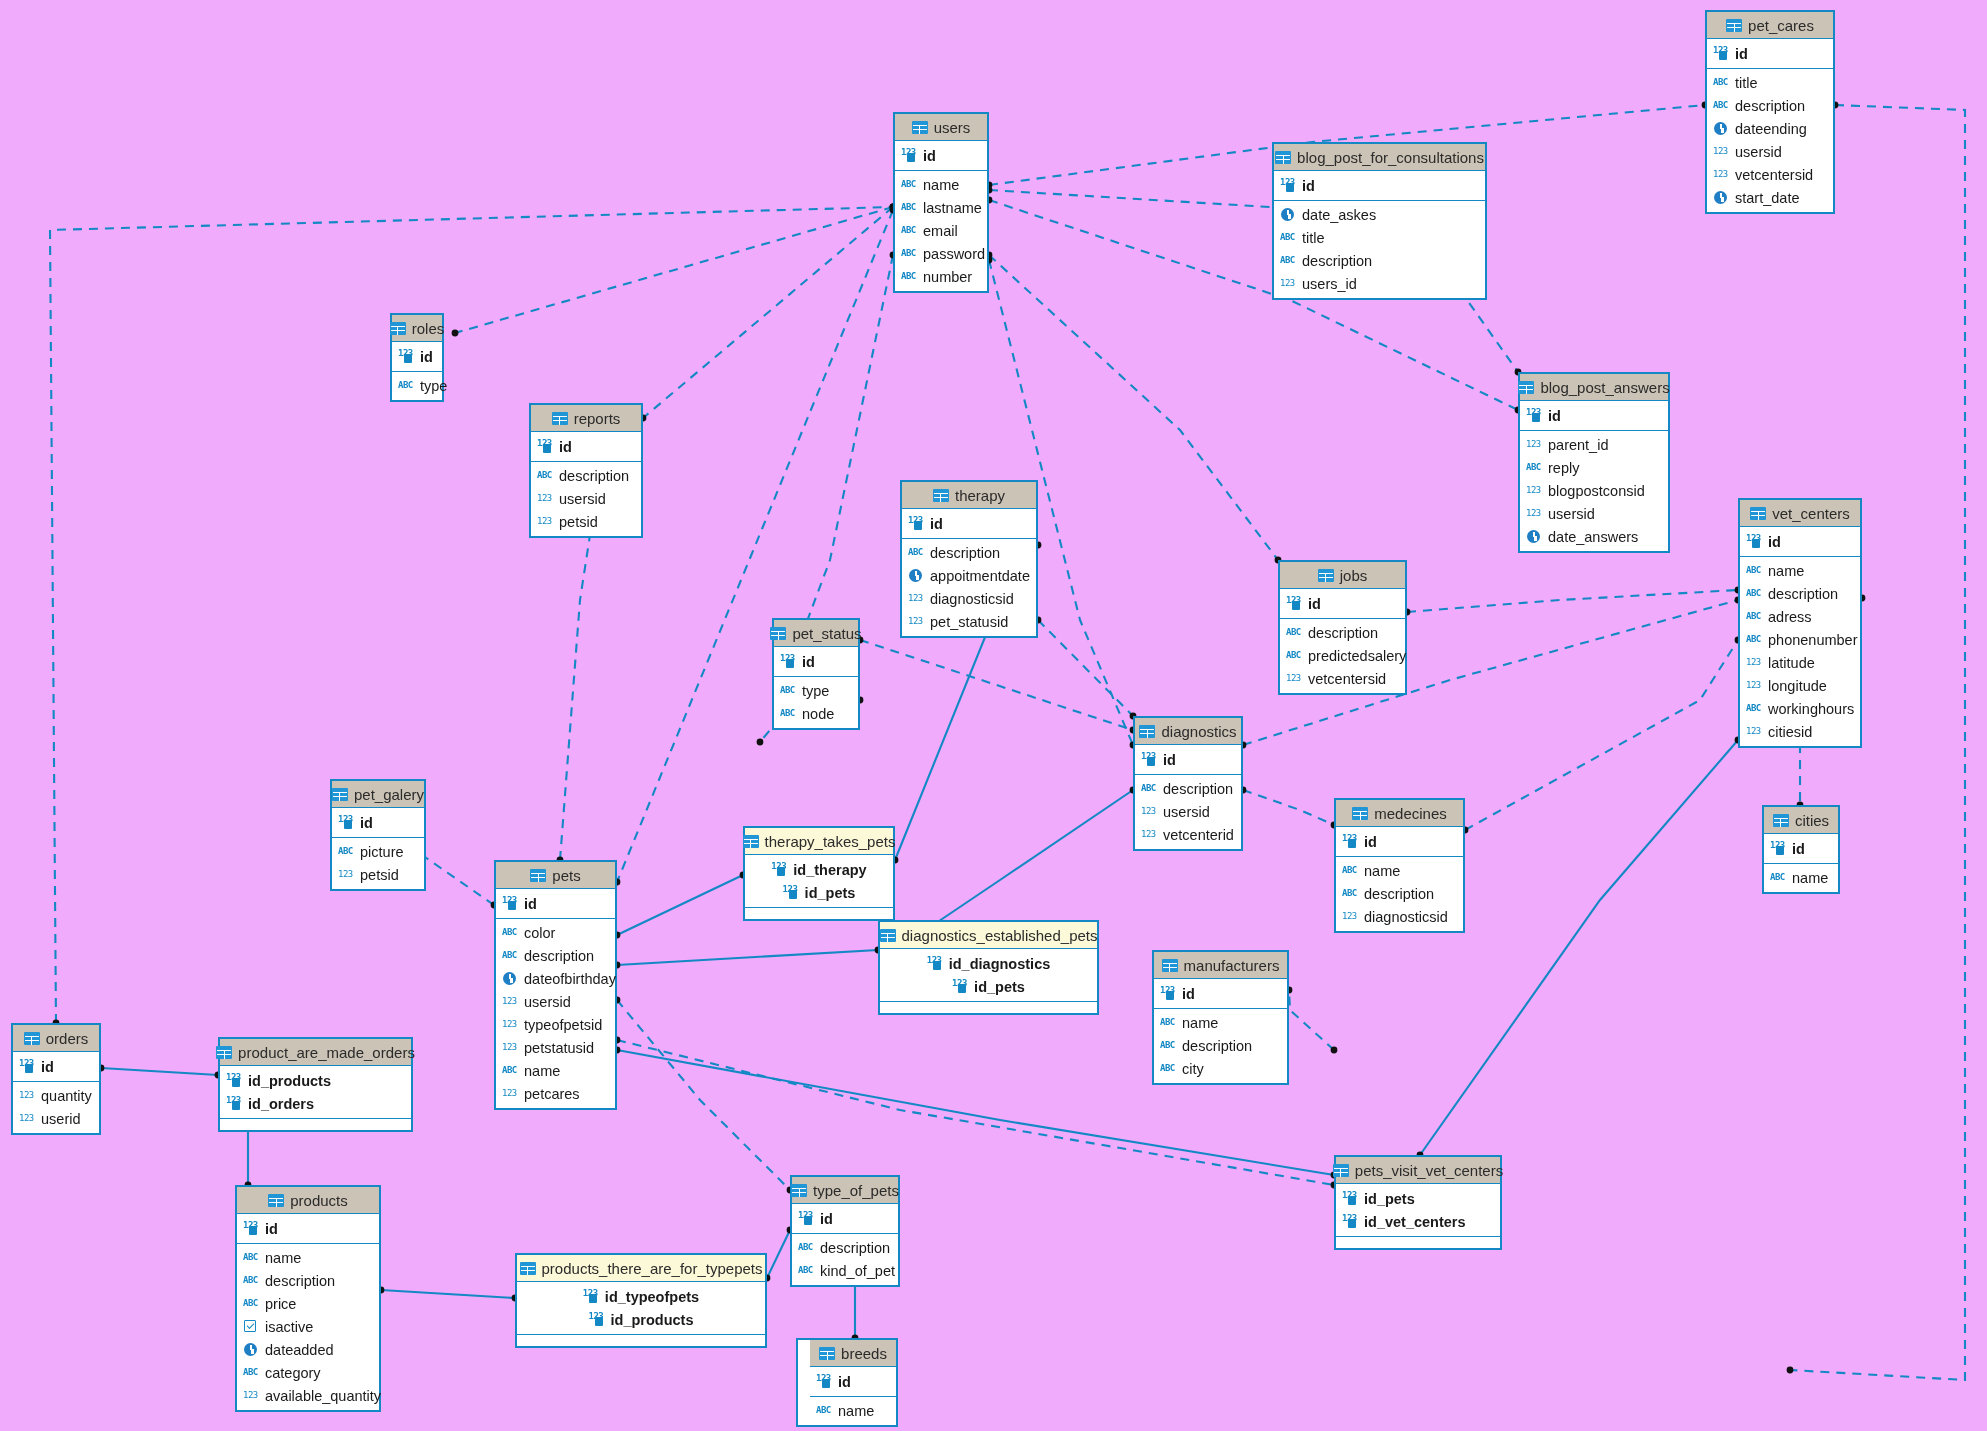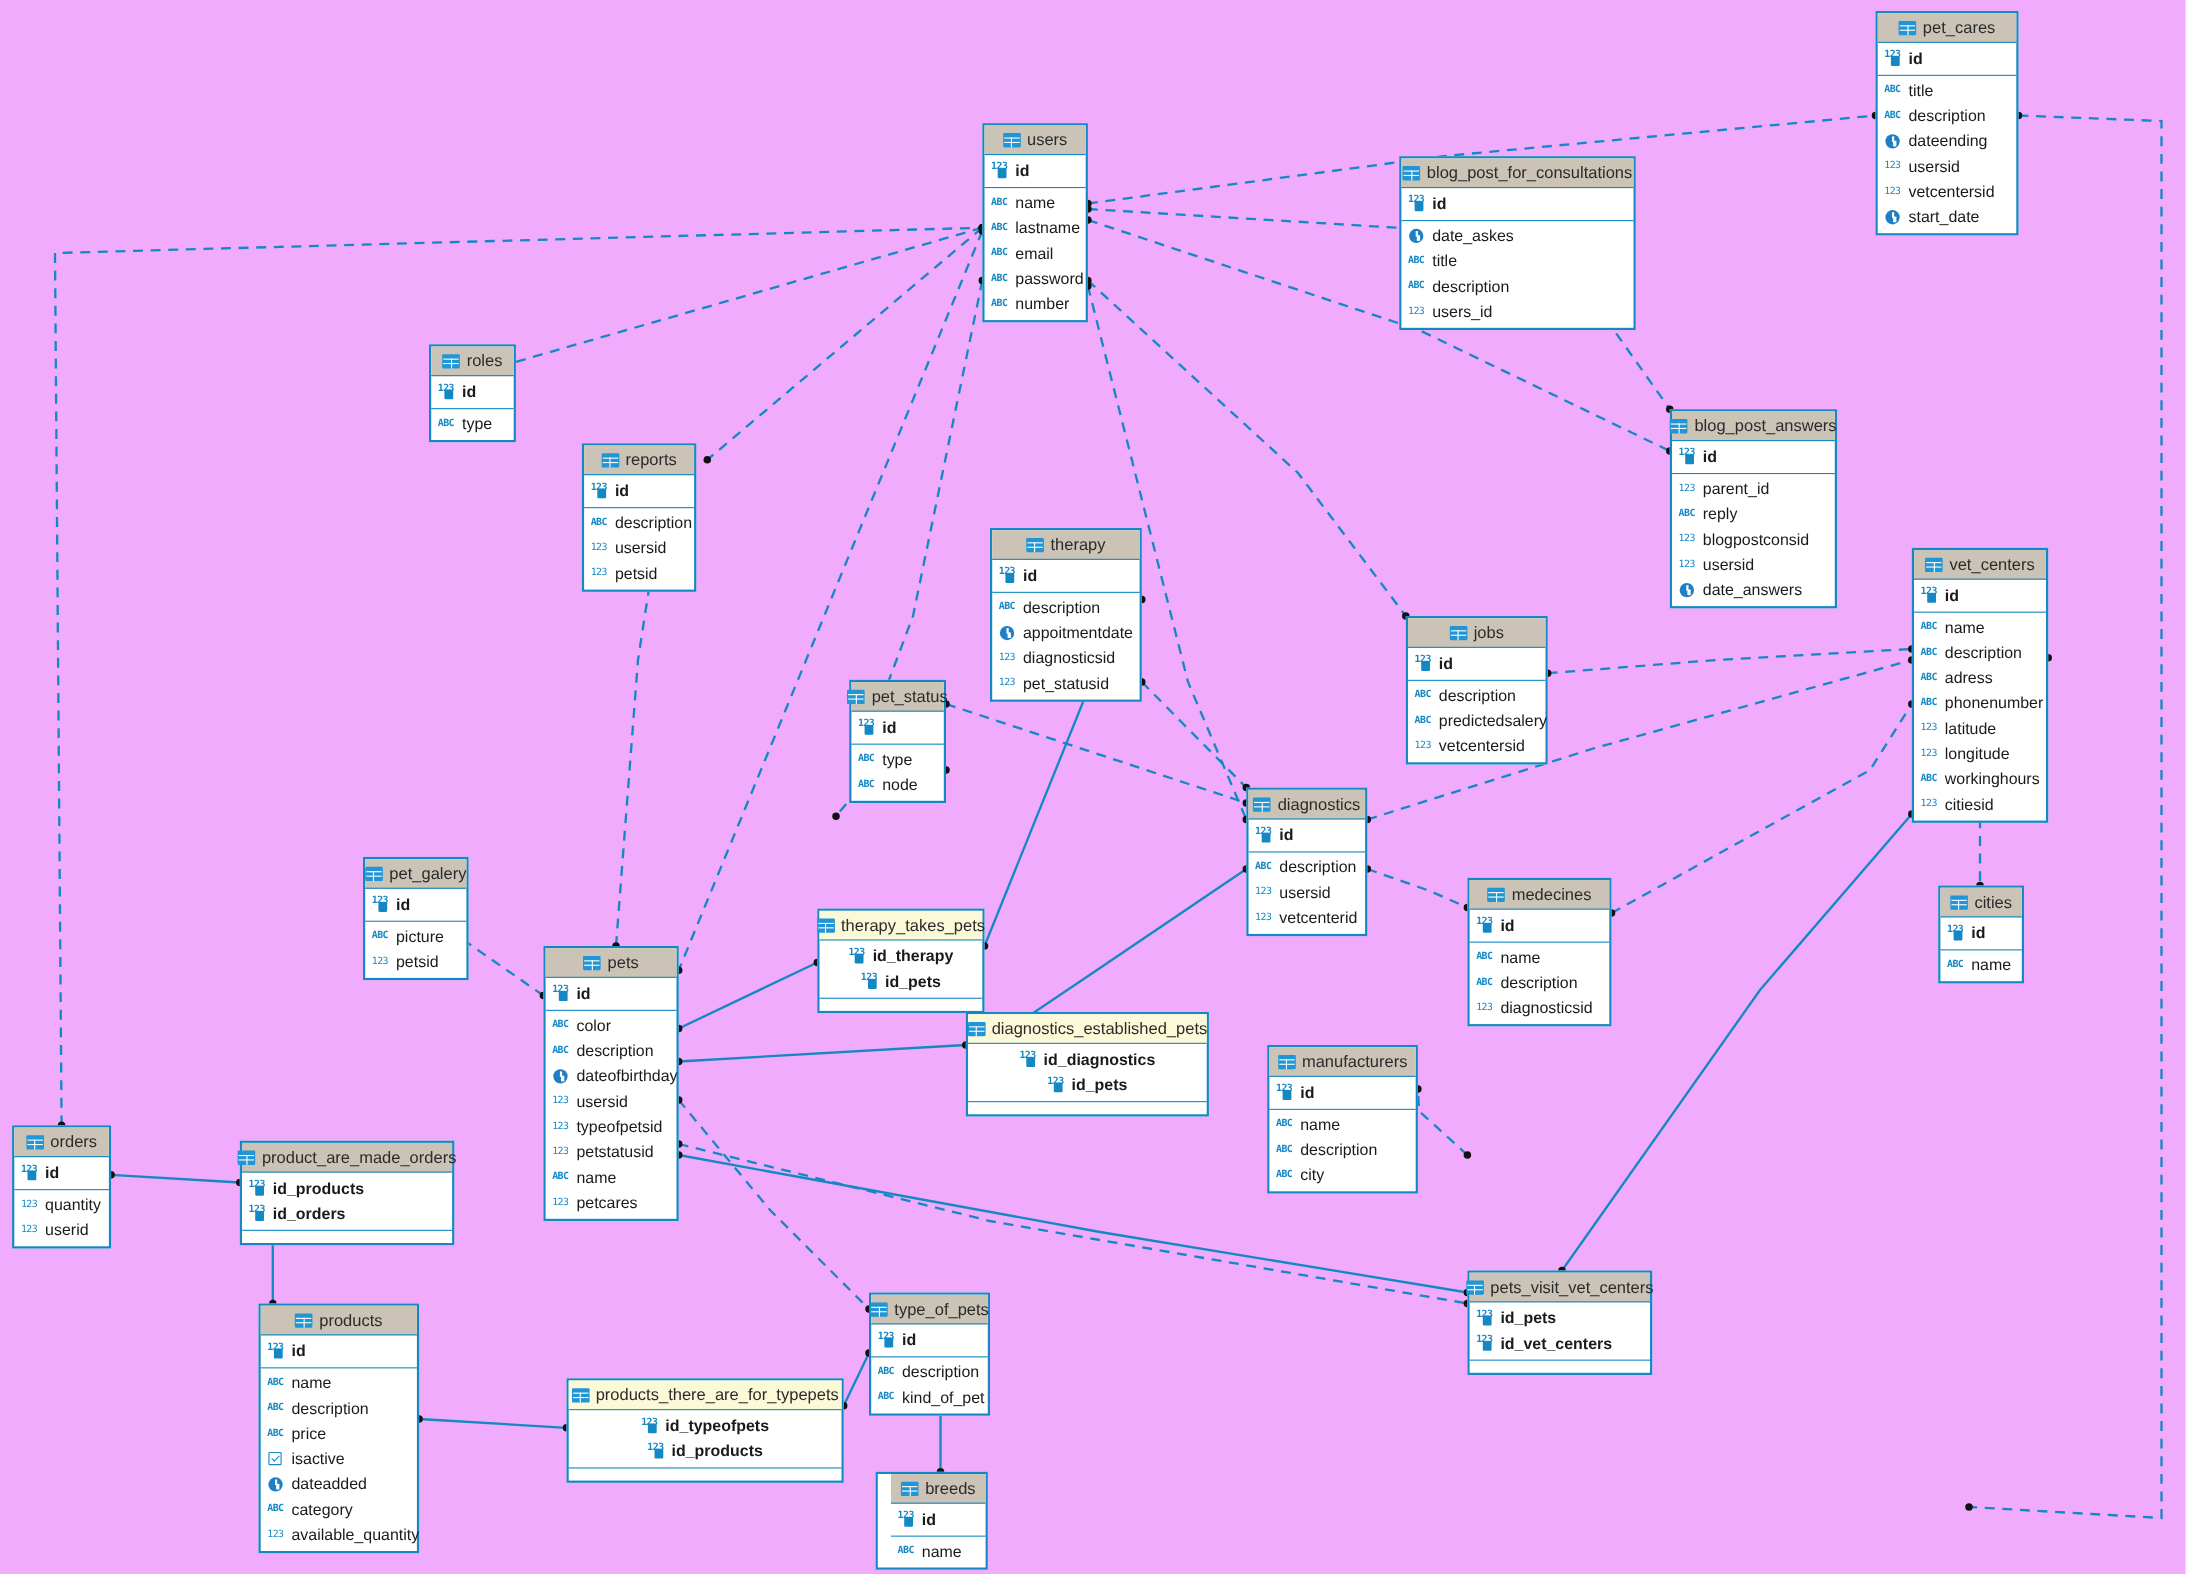--- a/index.html
+++ b/index.html
@@ -290,21 +290,21 @@
           <div class="row">
             <span class="ic ic-abc"></span>
             <span>description</span>
           </div>
           <div class="row">
             <span class="ic ic-123"></span>
             <span>users_id</span>
           </div>
         </div>
       </div>
-      <div class="tbl" style="left: 390px; top: 313px; width: 79px;">
+      <div class="tbl" style="left: 390px; top: 313px; width: 54px;">
         <div class="hdr">
           <span class="ic-tbl">
             <i></i>
             <u></u>
           </span>
           <span class="ttl">roles</span>
         </div>
         <div class="pk">
           <div class="rows">
             <div class="row">
@@ -352,21 +352,21 @@
           <div class="row">
             <span class="ic ic-123"></span>
             <span>usersid</span>
           </div>
           <div class="row">
             <span class="ic ic-date"></span>
             <span>date_answers</span>
           </div>
         </div>
       </div>
-      <div class="tbl" style="left: 529px; top: 403px; width: 104px;">
+      <div class="tbl" style="left: 529px; top: 403px; width: 114px;">
         <div class="hdr">
           <span class="ic-tbl">
             <i></i>
             <u></u>
           </span>
           <span class="ttl">reports</span>
         </div>
         <div class="pk">
           <div class="rows">
             <div class="row">

